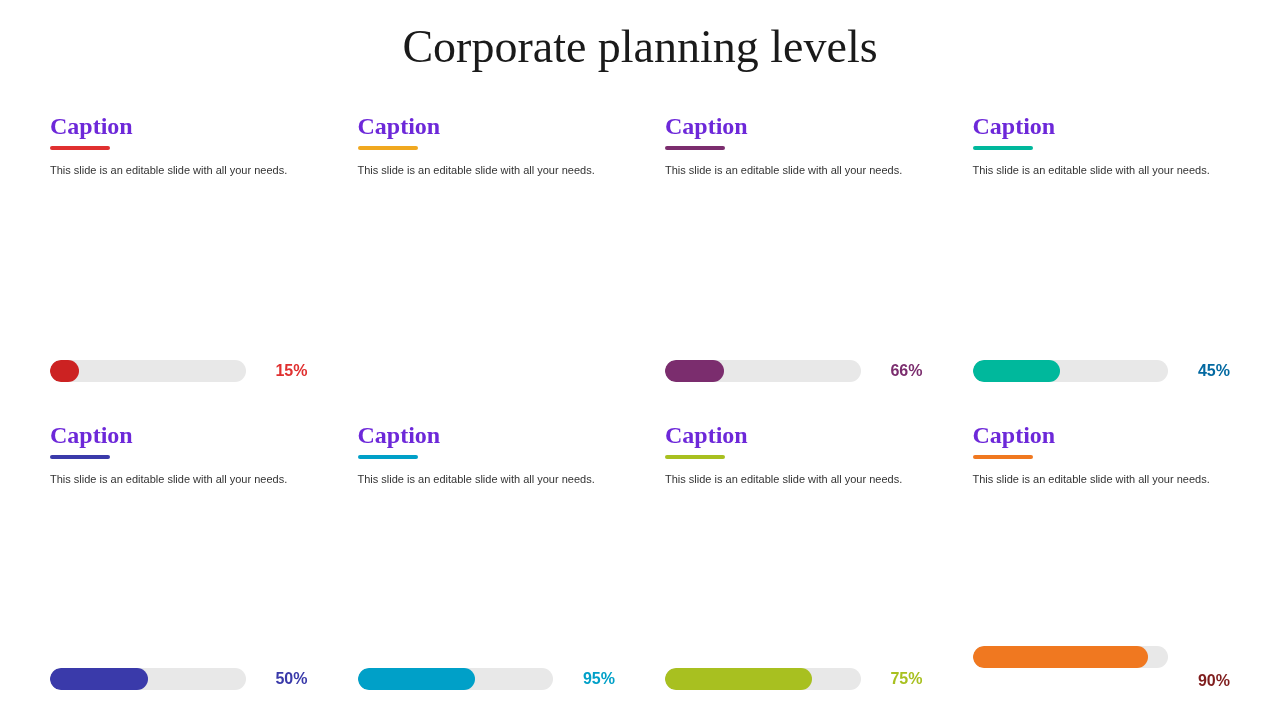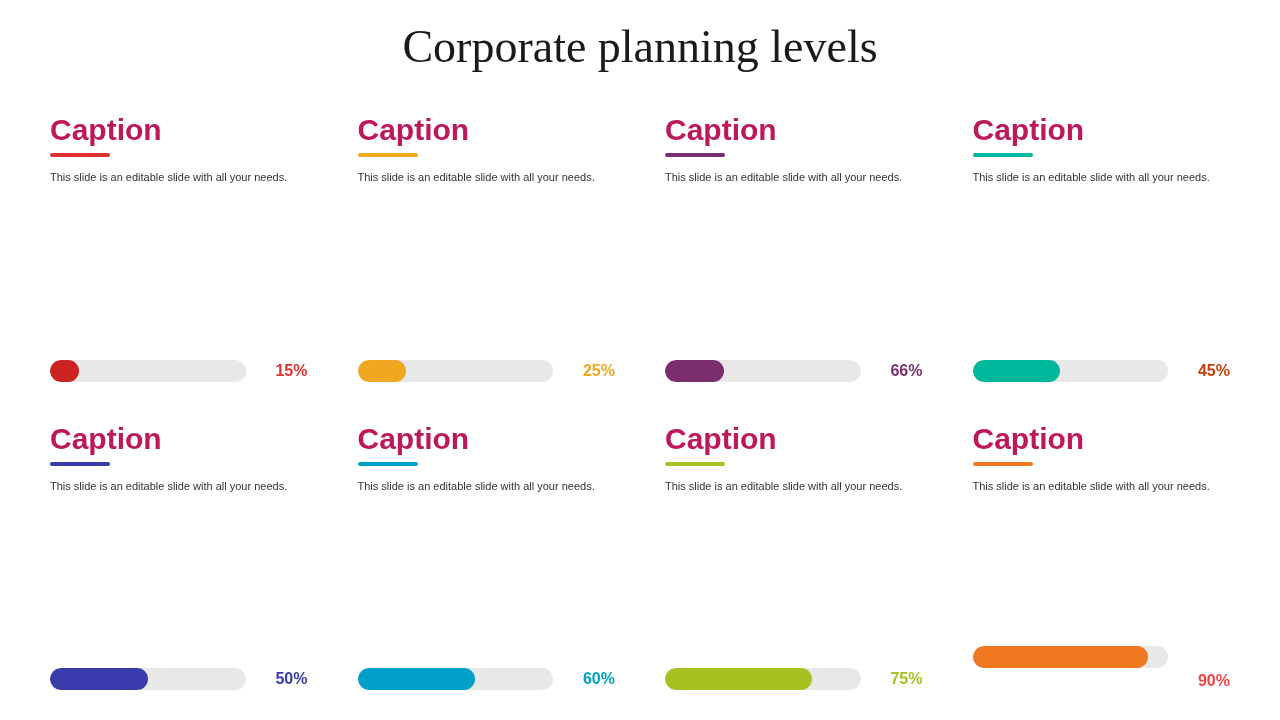--- a/index.html
+++ b/index.html
@@ -33,25 +33,25 @@
       gap: 20px 30px;
       width: 100%;
       flex: 1;
     }
     .card {
       display: flex;
       flex-direction: column;
       padding: 10px 10px 10px 10px;
     }
     .card-title {
-      font-size: 30px;
+      font-size: 24px;
       font-weight: 700;
-      color: #be185d;
+      color: #6d28d9;
       margin-bottom: 6px;
-      font-family: Liberation Sans, sans-serif;
+      font-family: Liberation Serif, serif;
     }
     .card-divider {
       height: 4px;
       width: 60px;
       border-radius: 2px;
       margin-bottom: 12px;
     }
     .card-text {
       font-size: 11px;
       color: #333;
@@ -102,47 +102,41 @@
         <div class="progress-track">
           <div class="progress-fill" style="width:15%; background:#cc2222;"></div>
         </div>
         <span class="progress-label" style="color:#e03030;">15%</span>
       </div>
     </div>
       <div class="card">
       <div class="card-title">Caption</div>
       <div class="card-divider" style="background:#f0a820;"></div>
       <div class="card-text">This slide is an editable slide with all your needs.</div>
-      <div class="progress-row">
-        <div class="progress-track">
-          <div class="progress-fill" style="width:25%; background:#f0a820;"></div>
-        </div>
-        <span class="progress-label" style="color:#f0a820;">25%</span>
-      </div>
     </div>
       <div class="card">
       <div class="card-title">Caption</div>
       <div class="card-divider" style="background:#7b2d6e;"></div>
       <div class="card-text">This slide is an editable slide with all your needs.</div>
       <div class="progress-row">
         <div class="progress-track">
           <div class="progress-fill" style="width:30%; background:#7b2d6e;"></div>
         </div>
         <span class="progress-label" style="color:#7b2d6e;">66%</span>
       </div>
     </div>
       <div class="card">
       <div class="card-title">Caption</div>
       <div class="card-divider" style="background:#00b89c;"></div>
       <div class="card-text">This slide is an editable slide with all your needs.</div>
       <div class="progress-row">
         <div class="progress-track">
           <div class="progress-fill" style="width:45%; background:#00b89c;"></div>
         </div>
-        <span class="progress-label" style="color:#c2410c;">45%</span>
+        <span class="progress-label" style="color:#0369a1;">45%</span>
       </div>
     </div>
       <div class="card">
       <div class="card-title">Caption</div>
       <div class="card-divider" style="background:#3a3aaa;"></div>
       <div class="card-text">This slide is an editable slide with all your needs.</div>
       <div class="progress-row">
         <div class="progress-track">
           <div class="progress-fill" style="width:50%; background:#3a3aaa;"></div>
         </div>
@@ -150,21 +144,21 @@
       </div>
     </div>
       <div class="card">
       <div class="card-title">Caption</div>
       <div class="card-divider" style="background:#00a0c8;"></div>
       <div class="card-text">This slide is an editable slide with all your needs.</div>
       <div class="progress-row">
         <div class="progress-track">
           <div class="progress-fill" style="width:60%; background:#00a0c8;"></div>
         </div>
-        <span class="progress-label" style="color:#00a0c8;">60%</span>
+        <span class="progress-label" style="color:#00a0c8;">95%</span>
       </div>
     </div>
       <div class="card">
       <div class="card-title">Caption</div>
       <div class="card-divider" style="background:#a8c020;"></div>
       <div class="card-text">This slide is an editable slide with all your needs.</div>
       <div class="progress-row">
         <div class="progress-track">
           <div class="progress-fill" style="width:75%; background:#a8c020;"></div>
         </div>
@@ -172,17 +166,17 @@
       </div>
     </div>
       <div class="card">
       <div class="card-title">Caption</div>
       <div class="card-divider" style="background:#f07820;"></div>
       <div class="card-text">This slide is an editable slide with all your needs.</div>
       <div class="progress-row">
         <div class="progress-track">
           <div class="progress-fill" style="width:90%; background:#f07820;"></div>
         </div>
-        <span class="progress-label" style="color:#ef4444;margin-top:48px;">90%</span>
+        <span class="progress-label" style="color:#7f1d1d;margin-top:48px;">90%</span>
       </div>
     </div>
     </div>
 </div>
 
 </body></html>

